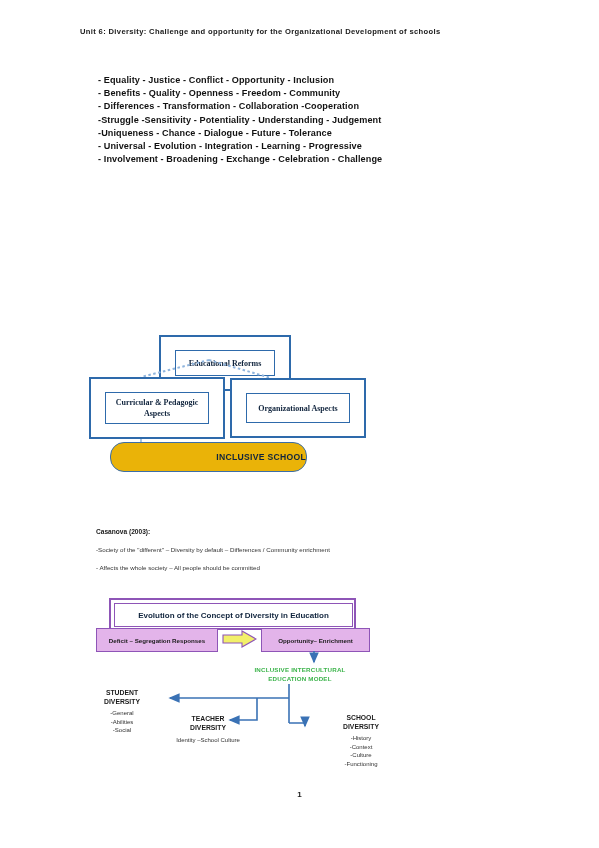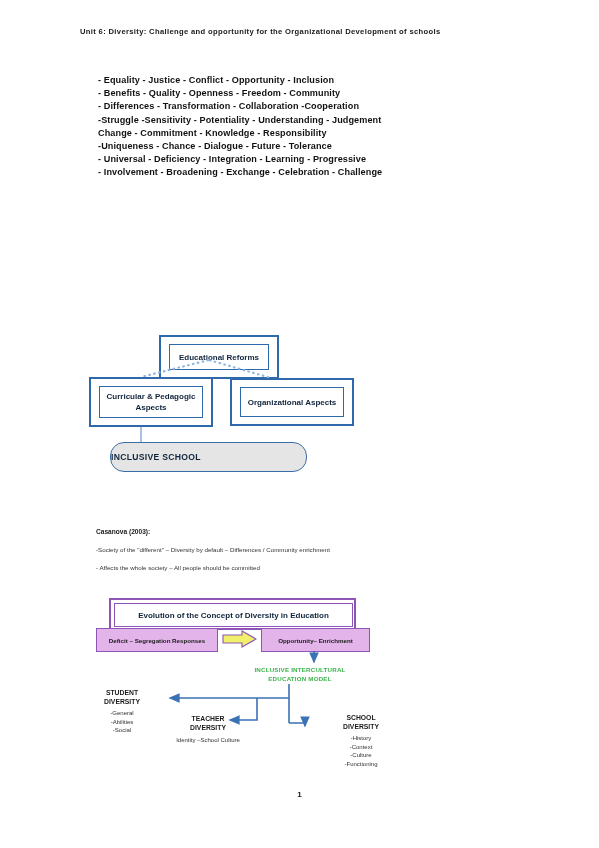--- a/index.html
+++ b/index.html
@@ -43,41 +43,41 @@
     text-align:center;
     font-size:9.3px;font-weight:bold;color:#10243d;
     line-height:13px;
   }
   .box-xxi{left:122px;top:15px;width:158px;height:42px;}
 
   .dbl-box{
     position:absolute;
     background:#ffffff;
     border:2px solid #2e6aab;
-    padding:8px;
-    display:flex;align-items:center;justify-content:center;
+    padding:14px;
+    display:flex;align-items:center;justify-content:center;font-family:Liberation Serif, serif;
   }
   .dbl-box > .inner{
     border:1px solid #2e6aab;
     width:100%;height:100%;
     display:flex;align-items:center;justify-content:center;
     text-align:center;
     font-size:8px;font-weight:bold;color:#10243d;line-height:11px;
     background:#fff;
   }
   .box-reforms{left:159px;top:85px;width:100px;height:24px;}
   .box-curricular{left:89px;top:127px;width:104px;height:30px;}
   .box-organizational{left:230px;top:128px;width:104px;height:28px;}
 
   .round-box{
     position:absolute;
-    background:#e5e5e5;
+    background:#eab308;
     border:1px solid #3b6ea8;
     border-radius:14px;
-    display:flex;align-items:center;justify-content:flex-start;
+    display:flex;align-items:center;justify-content:flex-end;
     font-size:8.6px;font-weight:bold;color:#10243d;letter-spacing:.3px;
   }
   .box-inclusive{left:110px;top:192px;width:195px;height:28px;}
 
   
   .casanova{position:absolute;left:96px;top:528px;width:300px;}
   .cas-head{font-size:6.6px;font-weight:bold;color:#1a1a1a;margin-bottom:10px;}
   .cas-line{font-size:6.2px;color:#333;line-height:9.5px;margin-bottom:8px;}
 
   
@@ -130,23 +130,22 @@
 
 <div class="page">
 
   <div class="doc-title">Unit 6: Diversity: Challenge and opportunity for the Organizational Development of schools</div>
 
   <div class="keywords">
     <div class="kline">- Equality   - Justice   - Conflict   - Opportunity   - Inclusion</div>
     <div class="kline">- Benefits   - Quality   - Openness   - Freedom   - Community</div>
     <div class="kline">- Differences   - Transformation  - Collaboration  -Cooperation</div>
     <div class="kline">-Struggle   -Sensitivity   - Potentiality  - Understanding   - Judgement</div>
-    <div class="kline">  Change   - Commitment  - Knowledge   - Responsibility</div>
     <div class="kline">-Uniqueness   - Chance   - Dialogue  - Future  - Tolerance</div>
-    <div class="kline">- Universal   - Deficiency   - Integration    - Learning   - Progressive</div>
+    <div class="kline">- Universal   - Evolution   - Integration    - Learning   - Progressive</div>
     <div class="kline">- Involvement   - Broadening  - Exchange   - Celebration   - Challenge</div>
   </div>
 
   <div class="diagram1">
 
 
     <div class="dbl-box box-reforms">
       <div class="inner">Educational Reforms</div>
     </div>
 

